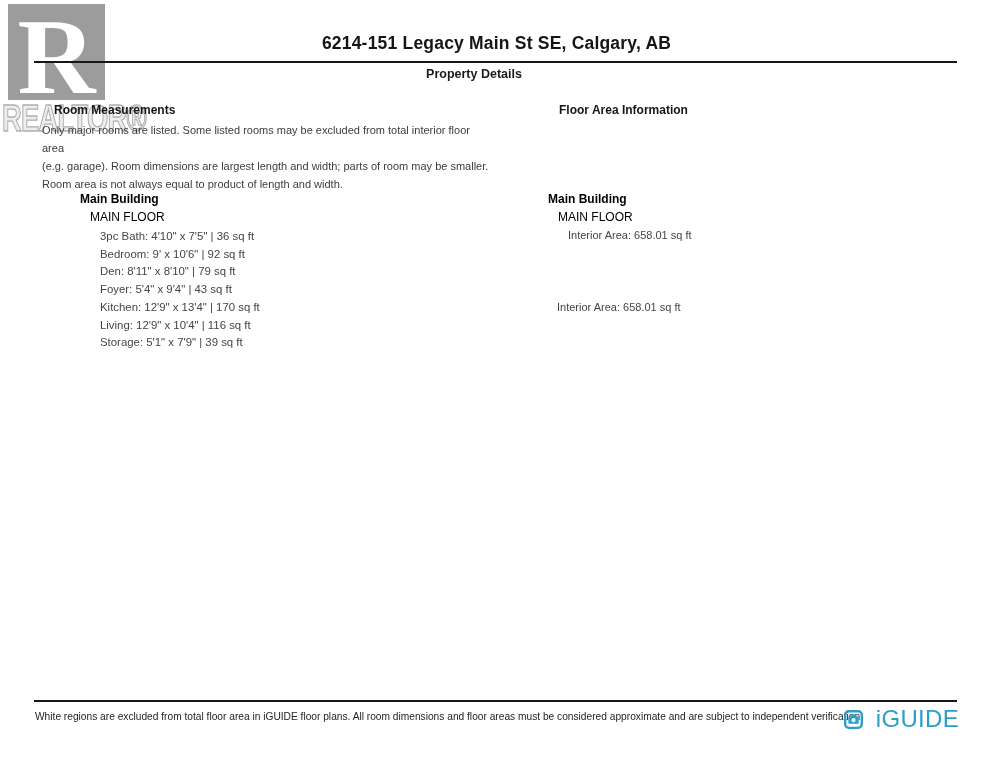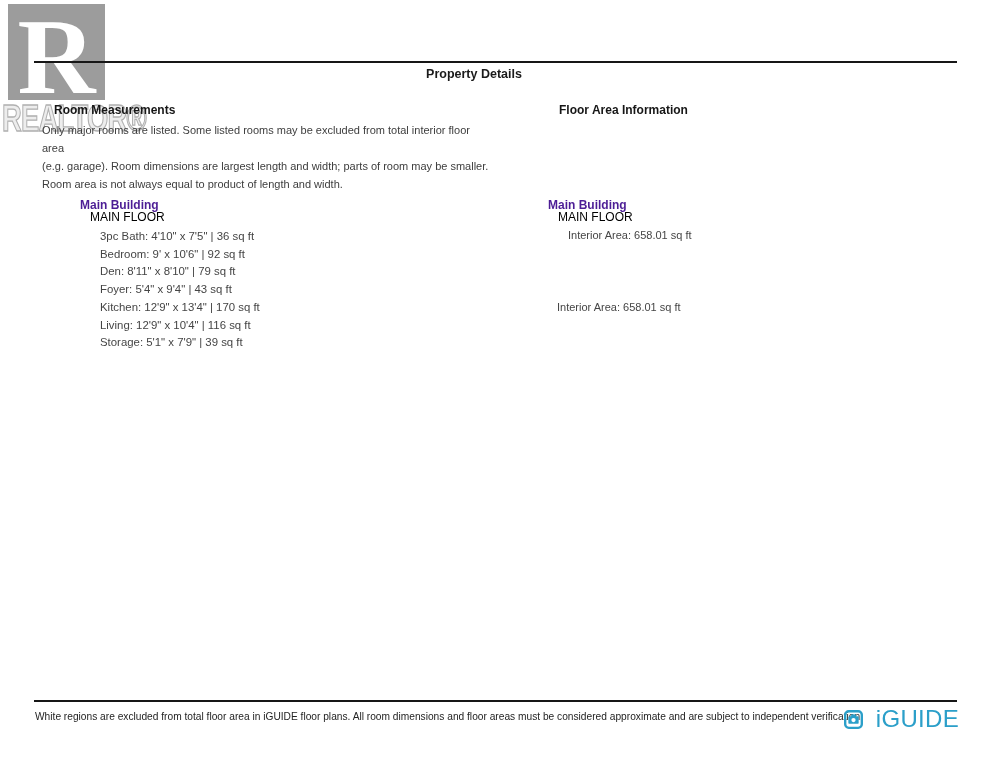--- a/index.html
+++ b/index.html
@@ -51,23 +51,22 @@
   
   .section-heading {
     position: absolute; font-size: 12px; font-weight: bold; color: #161616; z-index: 4;
     white-space: nowrap;
   }
   .section-desc {
     position: absolute; width: 452px; font-size: 11px; line-height: 18px;
     color: #3d3d3d; white-space: pre-line; z-index: 4;
   }
   .building-label {
-    position: absolute; font-size: 12px; font-weight: bold; color: #4c1d95; z-index: 4;
+    position: absolute; font-size: 12px; font-weight: bold; color: #000000; z-index: 4;
     white-space: nowrap;
-    margin-top: 6px;
   }
   .floor-label {
     position: absolute; font-size: 12px; color: #000000; z-index: 4; white-space: nowrap;
   }
   .rooms-list { position: absolute; left: 100px; top: 228px; z-index: 4; }
   .room-row {
     font-size: 11.4px; line-height: 17.7px; color: #454545; white-space: nowrap;
   }
   .area-line {
     position: absolute; font-size: 11px; color: #454545; z-index: 4; white-space: nowrap; text-align: center;
@@ -108,20 +107,21 @@
 </head>
 <body>
 
 <div class="page">
 
   <div class="realtor-square">
     <span class="logo-r">R</span>
   </div>
   <div class="realtor-wordmark">REALTOR®</div>
 
+  <div class="doc-title">6214-151 Legacy Main St SE, Calgary, AB</div>
   <div class="header-rule"></div>
   <div class="doc-subtitle">Property Details</div>
 
   <div class="section-heading rm-heading">Room Measurements</div>
   <div class="section-desc rm-desc">Only major rooms are listed. Some listed rooms may be excluded from total interior floor area
 (e.g. garage). Room dimensions are largest length and width; parts of room may be smaller.
 Room area is not always equal to product of length and width.</div>
   <div class="building-label rm-building">Main Building</div>
   <div class="floor-label rm-floor">MAIN FLOOR</div>
   <div class="rooms-list">

